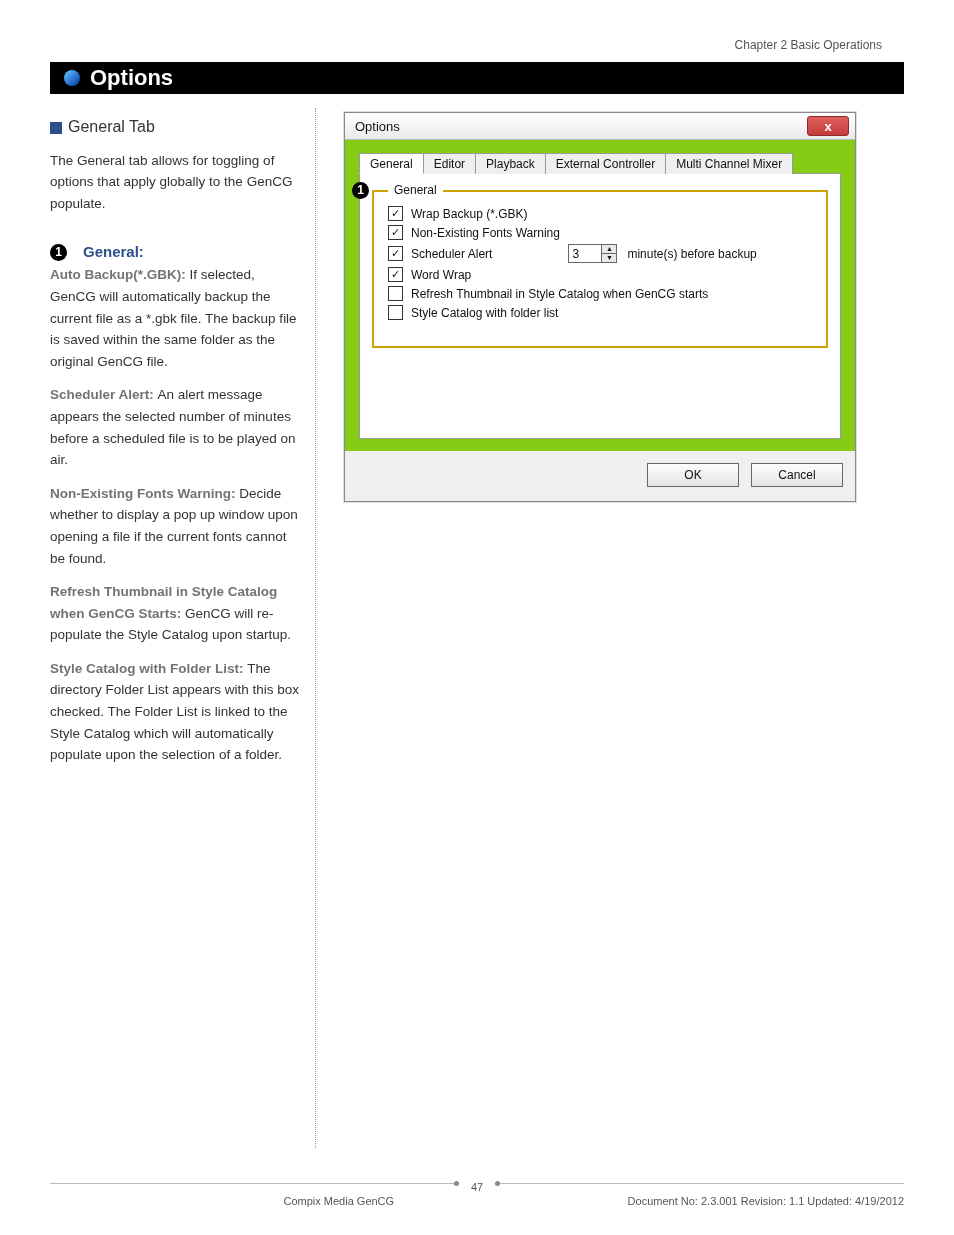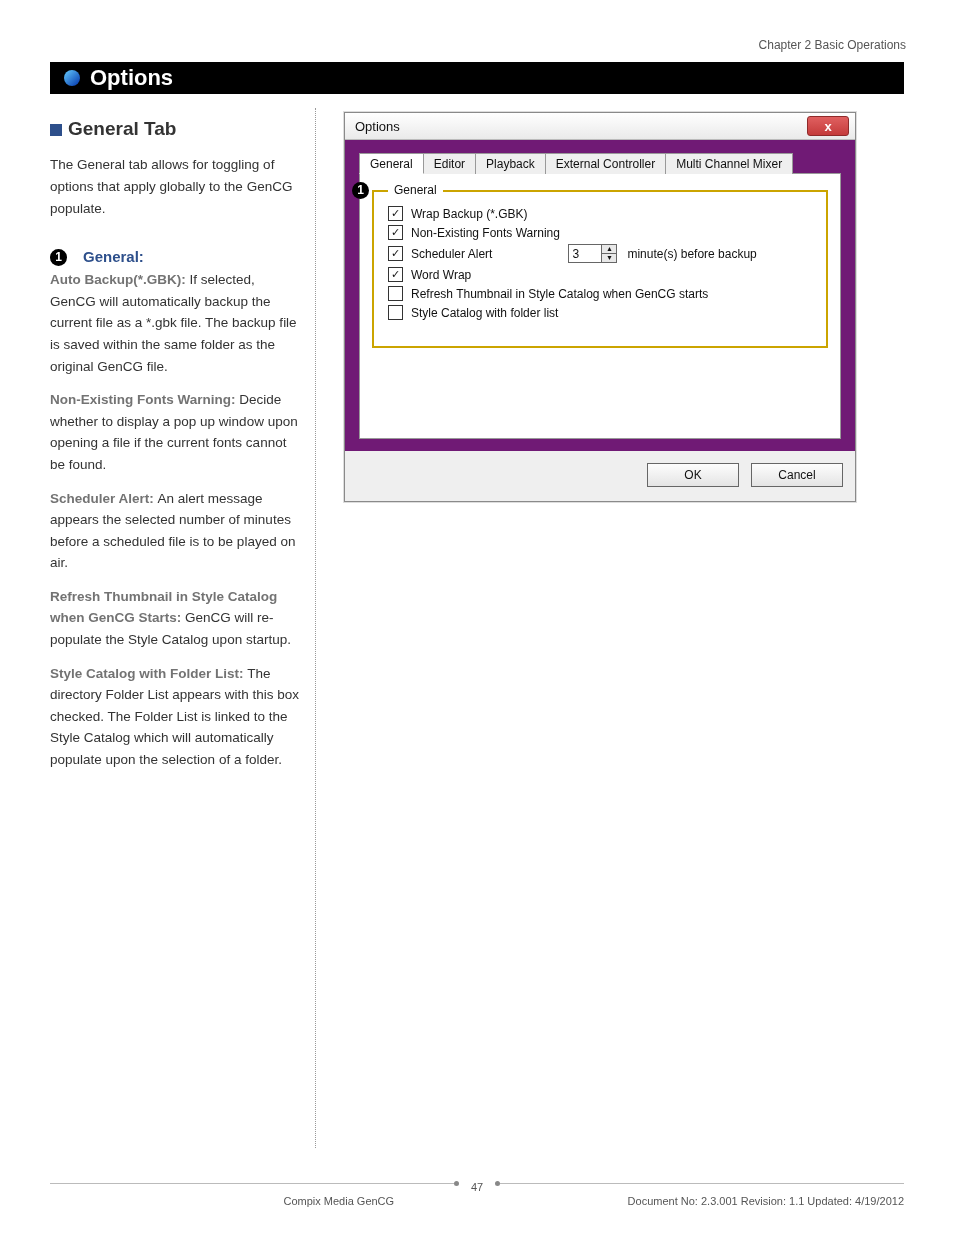--- a/index.html
+++ b/index.html
@@ -1,37 +1,37 @@
 <!DOCTYPE html>
 <html><head>
 <meta charset="utf-8">
 <style>
   html,body{margin:0;padding:0;background:#fff;font-family:Arial,Helvetica,sans-serif;color:#333;}
   .page{width:954px;height:1235px;position:relative;box-sizing:border-box;padding:30px 50px 0 50px;}
-  .chapter{position:absolute;top:38px;right:48px;font-size:12px;color:#555;}
+  .chapter{position:absolute;top:38px;right:72px;font-size:12px;color:#555;}
   .titlebar{background:#000;color:#fff;margin-top:32px;height:32px;display:flex;align-items:center;}
   .titlebar .dot{width:16px;height:16px;border-radius:50%;background:linear-gradient(135deg,#6cf,#03a);margin:0 10px 0 14px;}
   .titlebar .titletxt{font-size:22px;font-weight:900;font-family:Arial,Helvetica,sans-serif;}
   .columns{display:flex;margin-top:14px;}
   .leftcol{width:250px;padding-right:14px;font-size:13.5px;line-height:1.6;color:#333;}
   .divider{width:1px;border-right:1px dotted #999;margin-right:24px;min-height:1040px;}
   .rightcol{flex:1;}
   .sq{display:inline-block;width:12px;height:12px;background:#2d4f8b;vertical-align:middle;margin-right:6px;}
-  .h2{font-size:19px;font-weight:bold;color:#333;margin:6px 0 10px 0;}
+  .h2{font-size:16px;font-weight:normal;color:#333;margin:6px 0 10px 0;}
   .leftcol p{margin:0 0 12px 0;}
   .bulletnum{display:inline-block;width:17px;height:17px;border-radius:50%;background:#000;color:#fff;font-size:12px;font-weight:bold;line-height:17px;text-align:center;vertical-align:middle;}
   .h3{font-size:15px;font-weight:bold;color:#2d4f8b;display:inline;vertical-align:middle;margin-left:16px;}
   .bold{font-weight:900;font-family:Arial,Helvetica,sans-serif;color:#737373;}
   .spacer{height:14px;}
   
   .dlg{width:510px;margin:4px 0 0 4px;border:1px solid #8a8a8a;background:#efefef;font-family:Tahoma,Arial,sans-serif;font-size:12px;color:#111;box-shadow:0 0 0 1px #ddd;}
   .dlg-title{background:linear-gradient(#fff,#eaeaea);height:26px;display:flex;align-items:center;justify-content:space-between;padding:0 6px 0 10px;border-bottom:1px solid #bbb;}
   .dlg-title .t{font-size:13px;}
   .dlg-close{width:40px;height:18px;background:linear-gradient(#e06060,#c43b3b);border:1px solid #8f2a2a;border-radius:3px;color:#fff;display:flex;align-items:center;justify-content:center;font-weight:bold;font-size:13px;line-height:1;}
-  .dlg-body{padding:12px 14px 12px 14px;background:#701a75;}
+  .dlg-body{padding:12px 14px 12px 14px;background:#84cc16;}
   .tabs{display:flex;border-bottom:1px solid #999;font-size:12px;}
   .tab{padding:3px 10px 2px 10px;border:1px solid #999;border-bottom:none;background:#efefef;margin-right:-1px;position:relative;top:1px;}
   .tab.active{background:#fff;border-bottom:1px solid #fff;z-index:2;}
   .tabpanel{background:#fff;border:1px solid #999;border-top:none;padding:10px 12px 90px 12px;}
   .fieldset{border:2px solid #cba400;padding:10px 14px 22px 14px;position:relative;margin-top:6px;}
   .legend{position:absolute;top:-9px;left:14px;background:#fff;padding:0 6px;font-size:12px;}
   .callout{position:absolute;left:-22px;top:-10px;}
   .cb-row{display:flex;align-items:center;margin:4px 0;}
   .checkbox{width:13px;height:13px;border:1px solid #333;margin-right:8px;display:flex;align-items:center;justify-content:center;font-size:11px;line-height:1;background:#fff;}
   .sched-row{display:flex;align-items:center;margin:4px 0;}
@@ -62,22 +62,22 @@
   </div>
 
   <div class="columns">
     <div class="leftcol">
       <div class="h2"><span class="sq"></span><span>General Tab</span></div>
       <p>The General tab allows for toggling of options that apply globally to the GenCG populate.</p>
       <div class="spacer"></div>
       <div><span class="bulletnum">1</span><span class="h3">General:</span></div>
 
       <p><span class="bold">Auto Backup(*.GBK): </span><span>If selected, GenCG will automatically backup the current file as a *.gbk file. The backup file is saved within the same folder as the original GenCG file.</span></p>
+      <p><span class="bold">Scheduler Alert: </span><span>An alert message appears the selected number of minutes before a scheduled file is to be played on air.</span></p>
       <p><span class="bold">Non-Existing Fonts Warning: </span><span>Decide whether to display a pop up window upon opening a file if the current fonts cannot be found.</span></p>
-      <p><span class="bold">Scheduler Alert: </span><span>An alert message appears the selected number of minutes before a scheduled file is to be played on air.</span></p>
       <p><span class="bold">Refresh Thumbnail in Style Catalog when GenCG Starts: </span><span>GenCG will re-populate the Style Catalog upon startup.</span></p>
       <p><span class="bold">Style Catalog with Folder List: </span><span>The directory Folder List appears with this box checked. The Folder List is linked to the Style Catalog which will automatically populate upon the selection of a folder.</span></p>
     </div>
 
     <div class="divider"></div>
 
     <div class="rightcol">
       <div class="dlg">
         <div class="dlg-title">
           <span class="t">Options</span>

